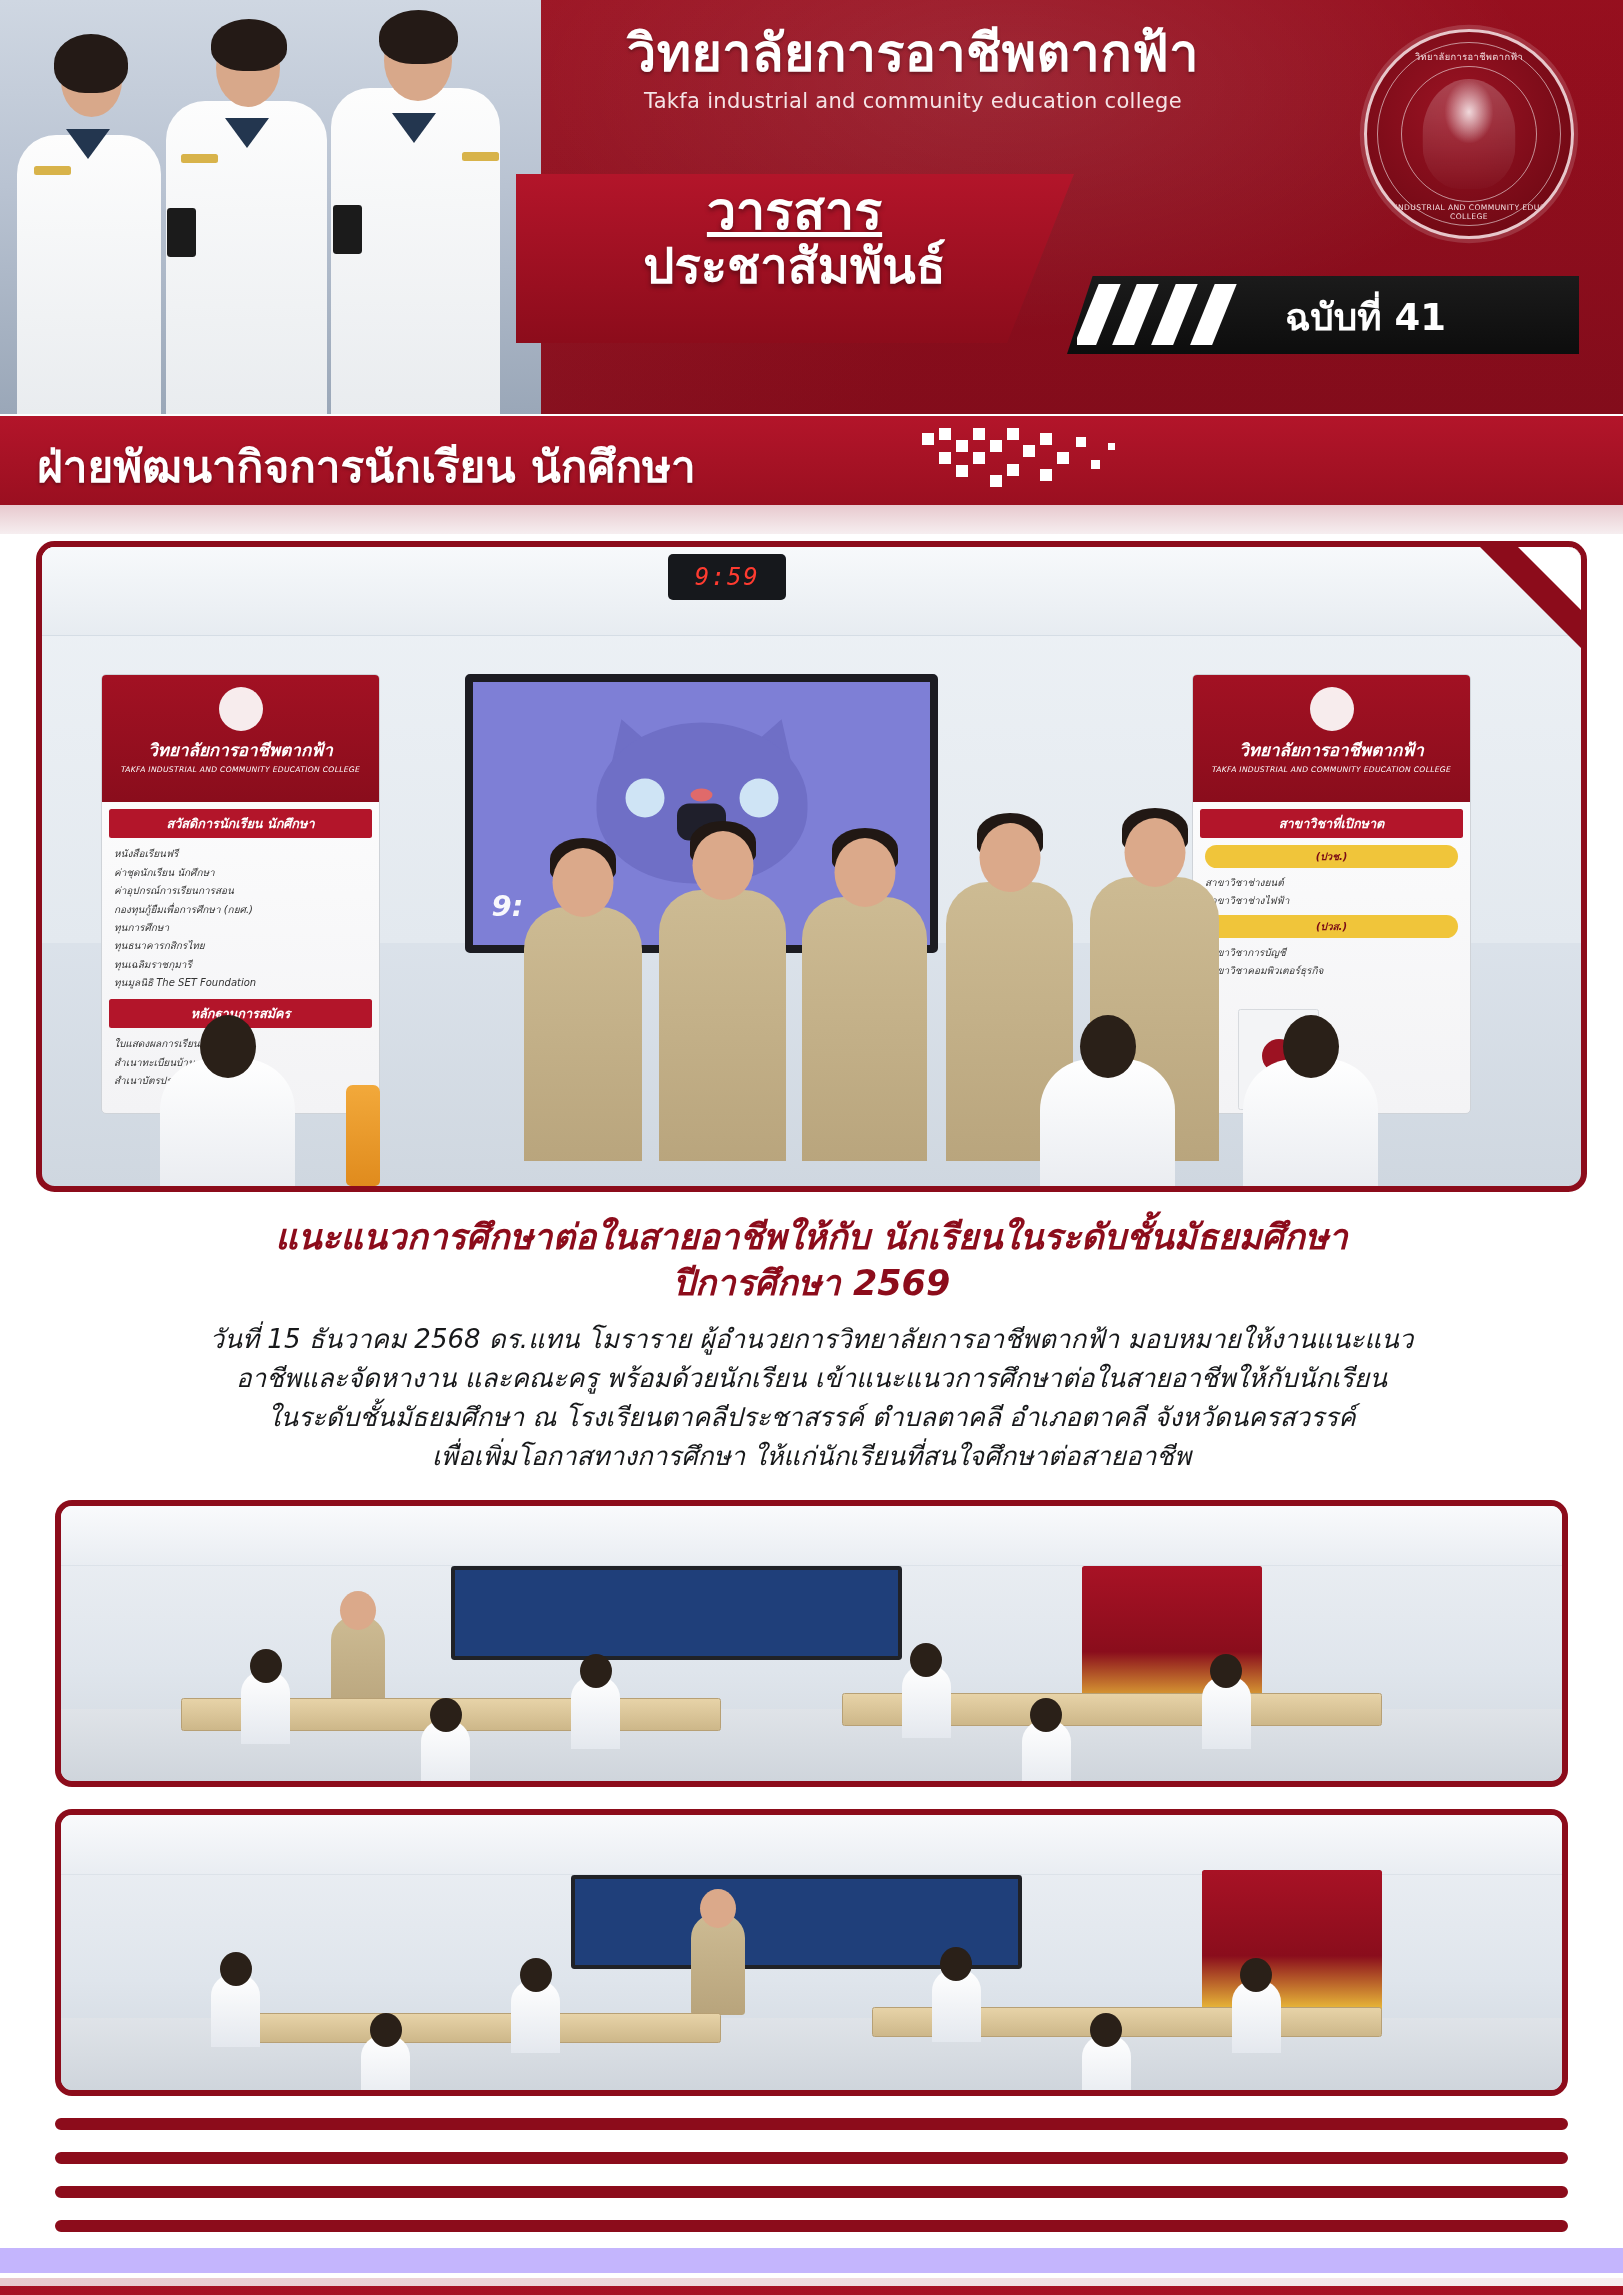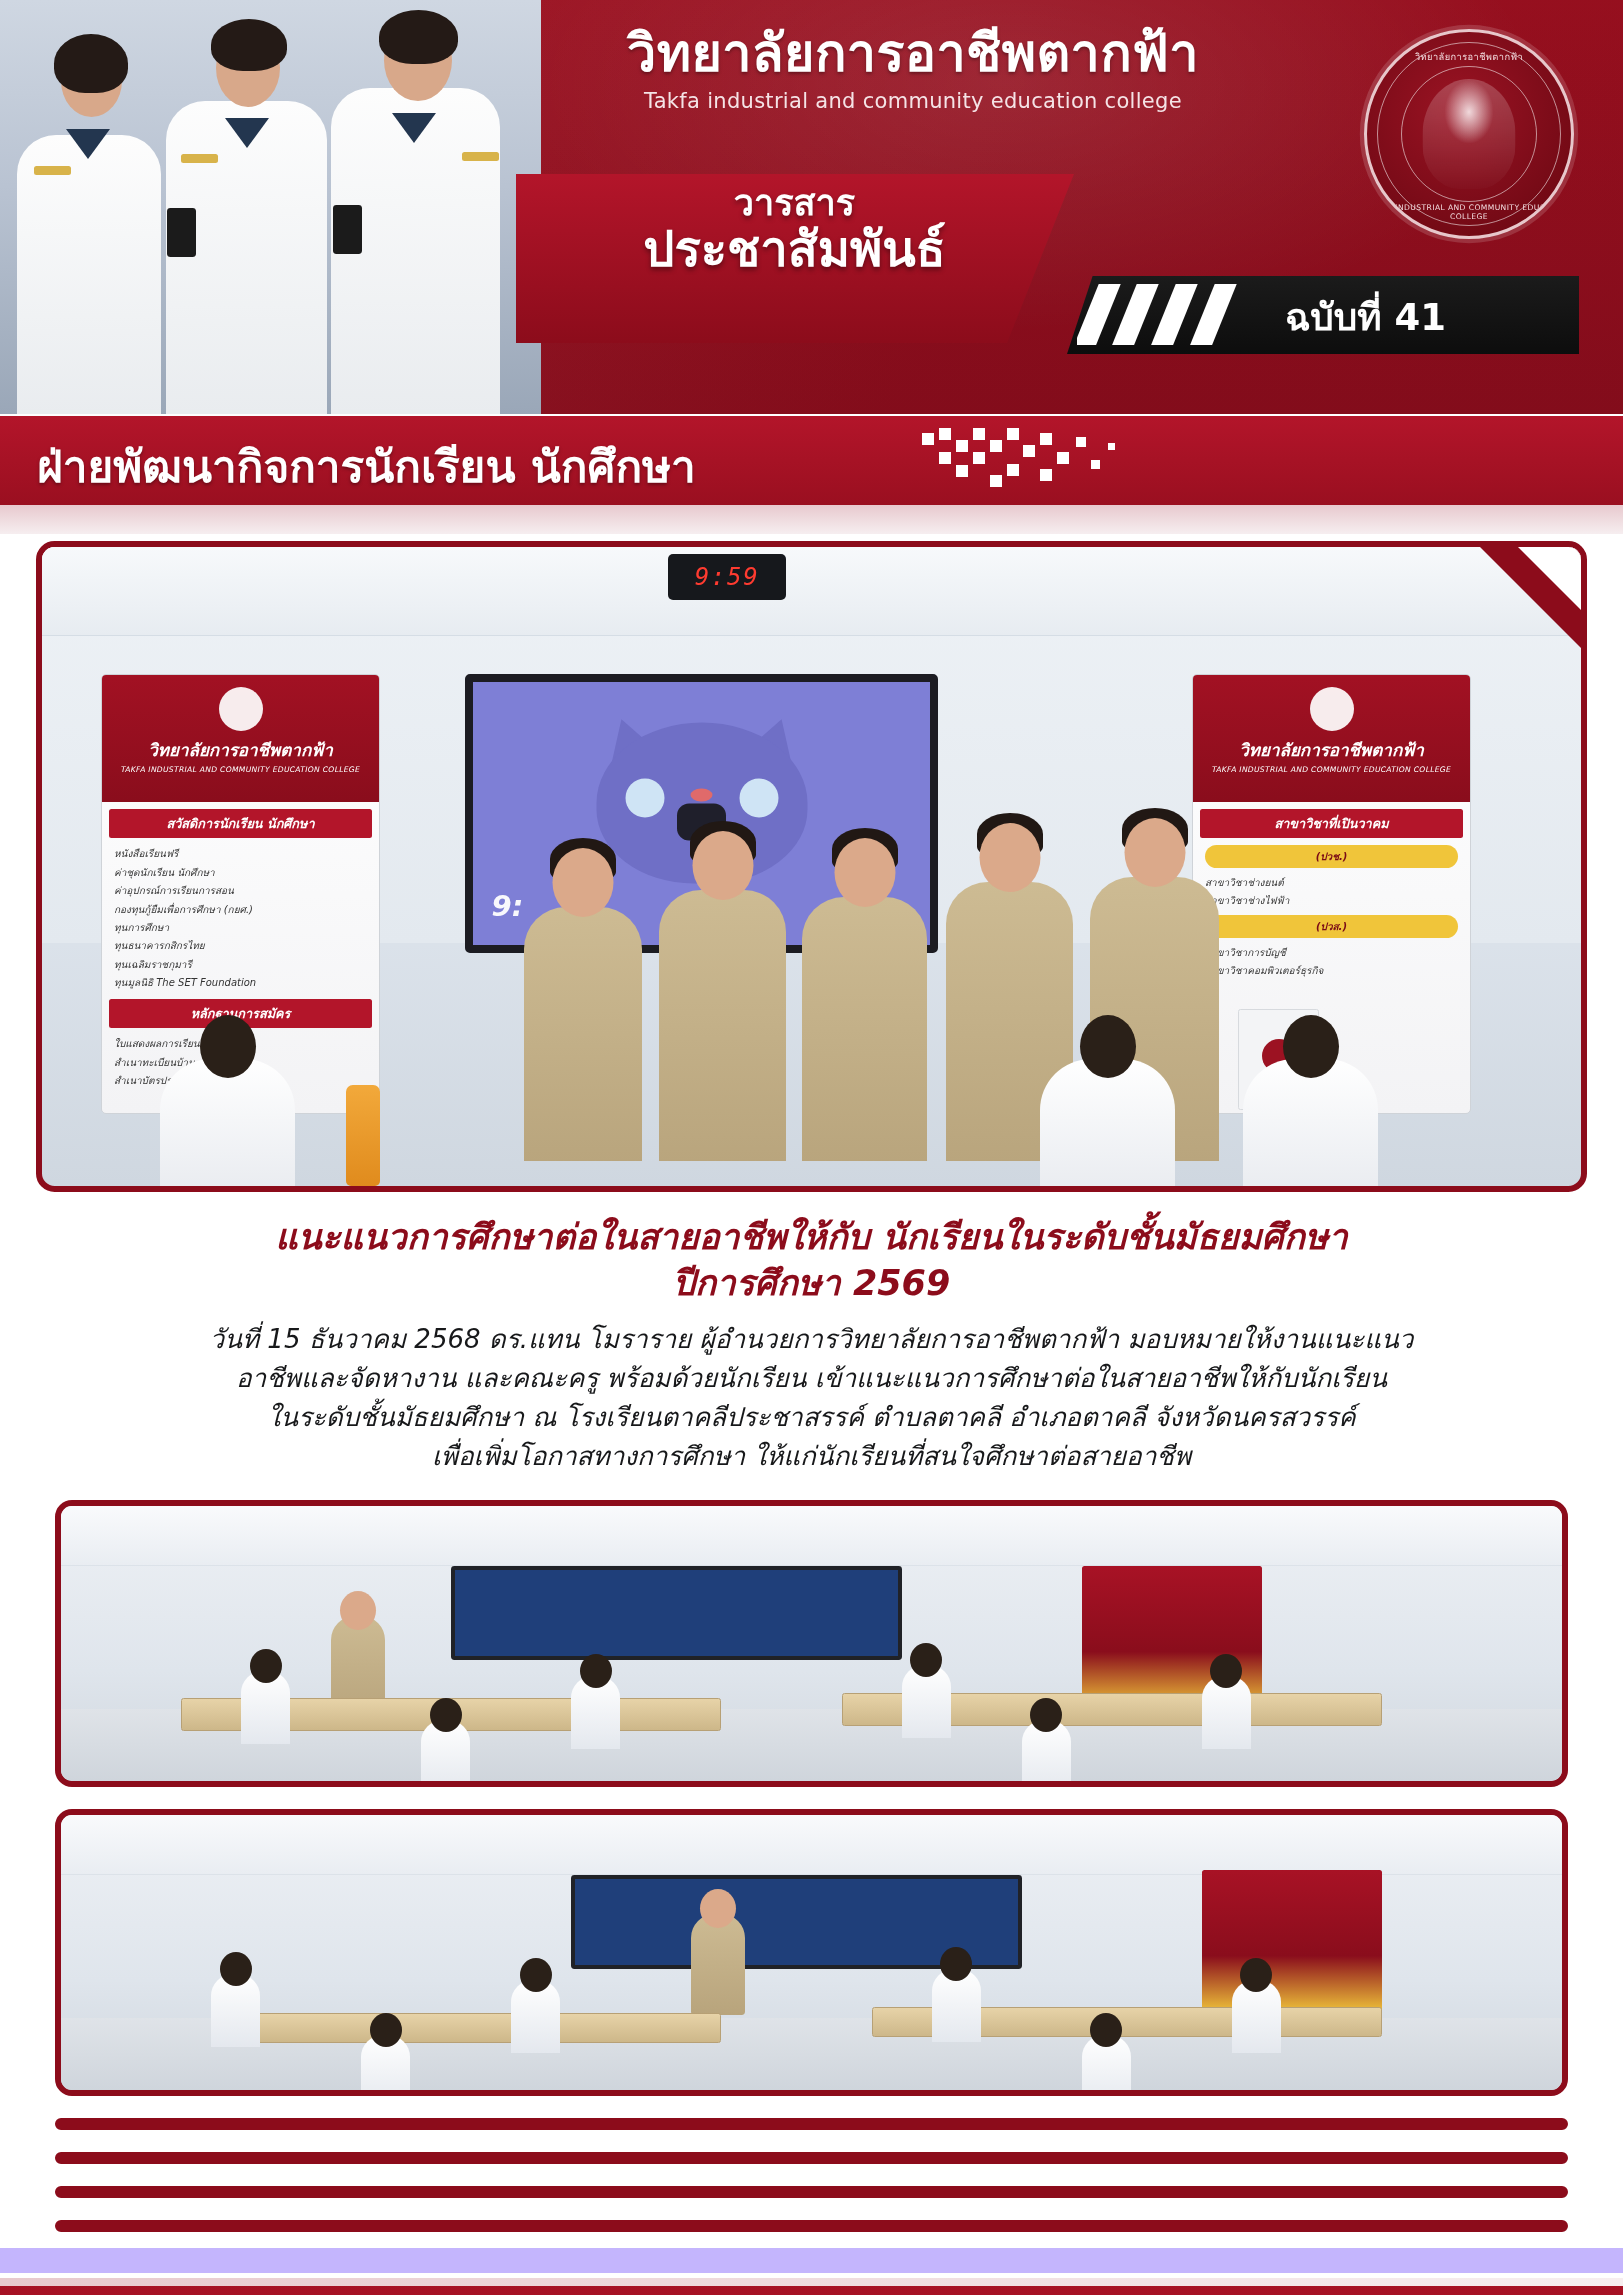--- a/index.html
+++ b/index.html
@@ -149,21 +149,21 @@
   }
   .ribbon-text {
     position: absolute;
     left: 558px; top: 184px;
     width: 473px;
     text-align: center;
     color: #ffffff;
     font-weight: bold;
     text-shadow: 0 2.5px 5px rgba(0,0,0,0.4);
   }
-  .ribbon-text .l1 { font-size: 36px; line-height: 1.05; }
+  .ribbon-text .l1 { font-size: 52px; line-height: 1.05; text-decoration: underline; }
   .ribbon-text .l2 { font-size: 49px; line-height: 1.1; margin-top: 1.7px; }
 
   .issue-plate {
     position: absolute;
     left: 1067px; top: 276px;
     width: 512px; height: 78px;
     background: linear-gradient(180deg, #1b1b1b 0%, #0d0d0d 100%);
     clip-path: polygon(5% 0, 100% 0, 100% 100%, 0% 100%);
   }
   .slashes {
@@ -673,21 +673,21 @@
         <div class="st-li">สำเนาทะเบียนบ้าน</div>
         <div class="st-li">สำเนาบัตรประชาชน</div>
       </div>
 
       <div class="standee right">
         <div class="st-top">
           <div class="st-logo"></div>
           <div class="st-t1">วิทยาลัยการอาชีพตากฟ้า</div>
           <div class="st-t2">TAKFA INDUSTRIAL AND COMMUNITY EDUCATION COLLEGE</div>
         </div>
-        <div class="st-head">สาขาวิชาที่เปินวาคม</div>
+        <div class="st-head">สาขาวิชาที่เปิกษาต</div>
         <div class="st-chip">(ปวช.)</div>
         <div class="st-li">สาขาวิชาช่างยนต์</div>
         <div class="st-li">สาขาวิชาช่างไฟฟ้า</div>
         <div class="st-chip">(ปวส.)</div>
         <div class="st-li">สาขาวิชาการบัญชี</div>
         <div class="st-li">สาขาวิชาคอมพิวเตอร์ธุรกิจ</div>
       </div>
 
       <div class="people-row">
         <div class="ph" style="left:8.5px; width:118px; height:254px;">

